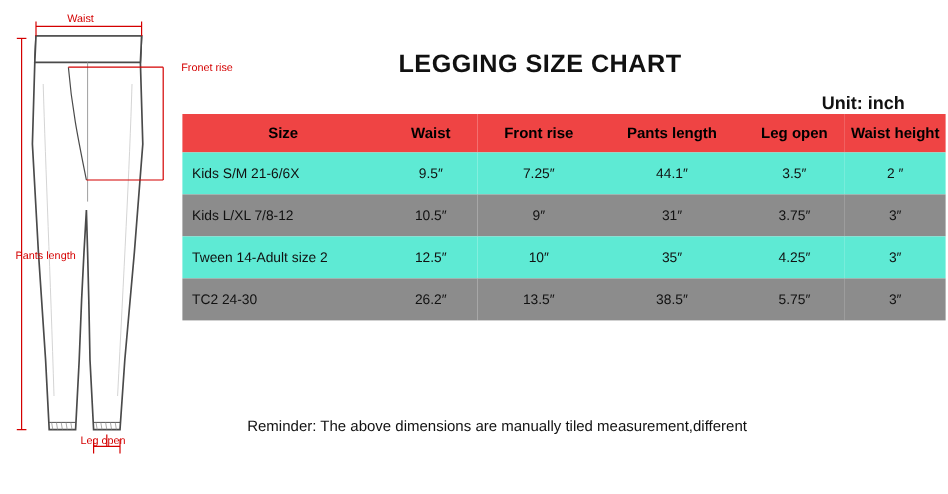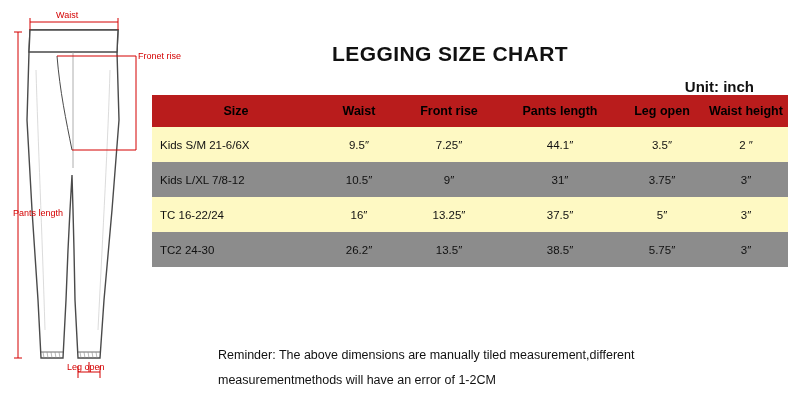--- a/index.html
+++ b/index.html
@@ -28,21 +28,21 @@
     display: block;
   }
   .anno {
     position: absolute;
     color: #d40000;
     font-size: 9px;
     font-family: "Liberation Sans", sans-serif;
     white-space: nowrap;
   }
   #anno-waist      { left: 56px;  top: 10px; }
-  #anno-frontrise  { left: 138px; top: 51px; }
+  #anno-frontrise  { left: 151px; top: 51px; }
   #anno-pantslen   { left: 13px;  top: 208px; }
   #anno-legopen    { left: 67px;  top: 362px; }
 
   
   #content {
     position: absolute;
     left: 150px;
     top: 0;
     width: 640px;
     height: 316px;
@@ -78,42 +78,42 @@
   th, td {
     font-size: 11.5px;
     color: #111111;
     text-align: center;
     vertical-align: middle;
     padding: 0;
     font-weight: normal;
   }
   thead th {
     height: 32px;
-    background: #b91c1c;
+    background: #ef4444;
     color: #000000;
     font-weight: bold;
     font-size: 12.5px;
   }
   tbody tr {
     height: 35px;
   }
   tbody tr.shade td {
     background: #8c8c8c;
   }
   tbody tr.plain td {
-    background: #fef9c3;
+    background: #5eead4;
   }
   tbody td.label {
     text-align: left;
     padding-left: 8px;
   }
 
   #reminder {
     position: absolute;
-    left: 68px;
+    left: 56px;
     top: 343px;
     width: 545px;
     font-size: 12.5px;
     line-height: 25px;
     color: #111111;
   }
 </style>
 </head>
 <body>
 
@@ -212,36 +212,35 @@
       </tr>
       <tr class="shade">
         <td class="label">Kids L/XL 7/8-12</td>
         <td>10.5″</td>
         <td>9″</td>
         <td>31″</td>
         <td>3.75″</td>
         <td>3″</td>
       </tr>
       <tr class="plain">
-        <td class="label">TC 16-22/24</td>
-        <td>16″</td>
-        <td>13.25″</td>
-        <td>37.5″</td>
-        <td>5″</td>
+        <td class="label">Tween 14-Adult size 2</td>
+        <td>12.5″</td>
+        <td>10″</td>
+        <td>35″</td>
+        <td>4.25″</td>
         <td>3″</td>
       </tr>
       <tr class="shade">
         <td class="label">TC2 24-30</td>
         <td>26.2″</td>
         <td>13.5″</td>
         <td>38.5″</td>
         <td>5.75″</td>
         <td>3″</td>
       </tr>
     </tbody>
   </table>
 
   <div id="reminder">
     <div>Reminder: The above dimensions are manually tiled measurement,different</div>
-    <div>measurementmethods will have an error of 1-2CM</div>
   </div>
 
 </div>
 
 </body></html>

